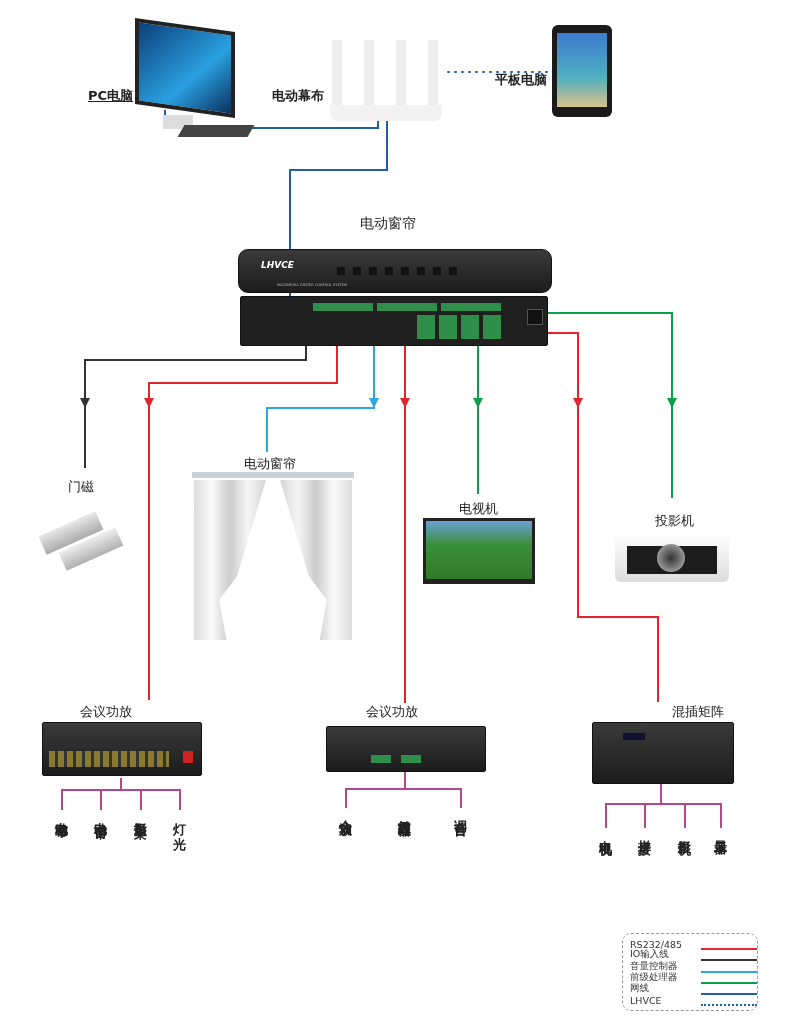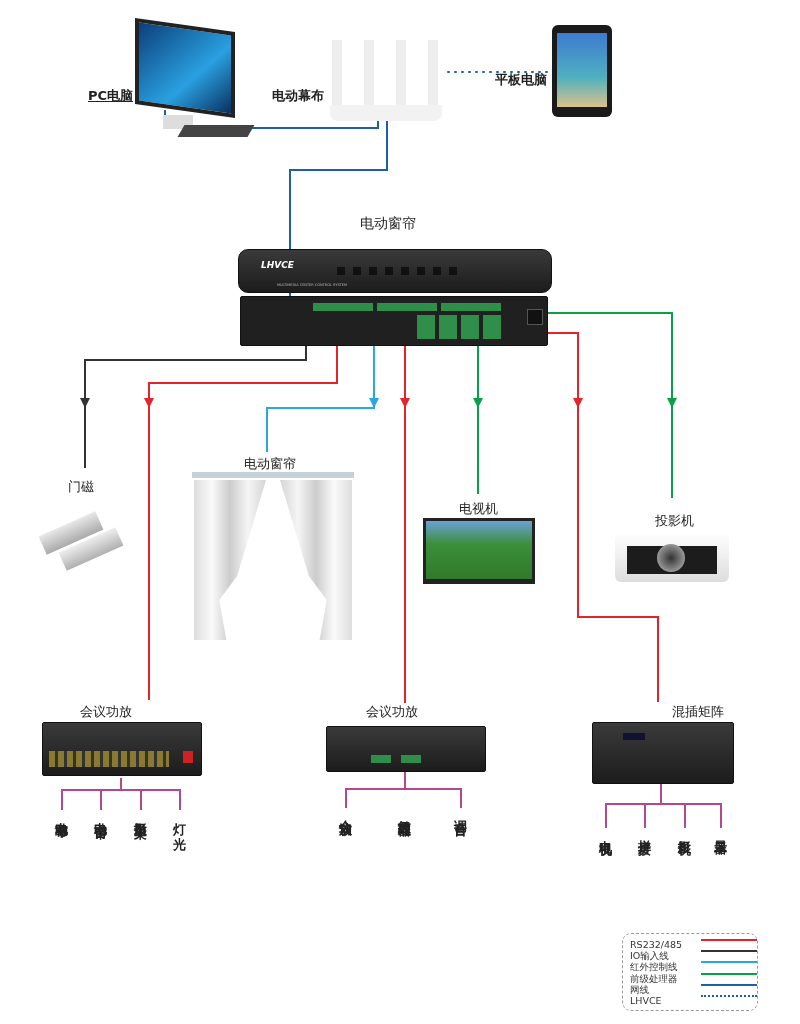--- a/index.html
+++ b/index.html
@@ -3,21 +3,21 @@
 <meta charset="utf-8">
 <style>
 html,body{margin:0;padding:0;background:#fff;}
 body{width:800px;height:1024px;position:relative;overflow:hidden;font-family:"DejaVu Sans","Liberation Sans",sans-serif;}
 svg#wires{position:absolute;left:0;top:0;width:800px;height:1024px;}
 .lbl{position:absolute;font-size:13px;color:#222;font-weight:bold;white-space:nowrap;}
 .vlbl{position:absolute;font-size:13px;color:#222;font-weight:bold;writing-mode:vertical-rl;text-orientation:upright;letter-spacing:1px;line-height:14px;}
 .dev{position:absolute;}
 .rack{background:linear-gradient(#3a3a3a,#1c1c1c);border:1px solid #111;border-radius:2px;}
 .legend{position:absolute;left:622px;top:933px;width:134px;height:76px;border:1px dashed #999;border-radius:9px;font-size:9.5px;color:#333;}
-.legend .row{display:flex;align-items:flex-start;height:11.2px;padding-left:7px;}
+.legend .row{display:flex;align-items:flex-end;height:11.2px;padding-left:7px;}
 .legend .row span{width:72px;}
 .legend .ln{width:56px;height:0;border-top:2px solid;}
 </style>
 </head>
 <body>
 
 <svg id="wires">
 
   <g stroke="#1f5fa8" stroke-width="2" fill="none">
     <polyline points="165,110 165,128 378,128 378,112"></polyline>
@@ -168,21 +168,21 @@
   <div style="height:5px"></div>
   <div class="row">
       <span>RS232/485</span>
       <i class="ln" style="border-color:#e3242b"></i>
     </div>
   <div class="row">
       <span>IO输入线</span>
       <i class="ln" style="border-color:#333"></i>
     </div>
   <div class="row">
-      <span>红外控制线</span>
+      <span>音量控制器</span>
       <i class="ln" style="border-color:#29a8e0"></i>
     </div>
   <div class="row">
       <span>前级处理器</span>
       <i class="ln" style="border-color:#0aa04a"></i>
     </div>
   <div class="row">
       <span>网线</span>
       <i class="ln" style="border-color:#1f5fa8"></i>
     </div>

